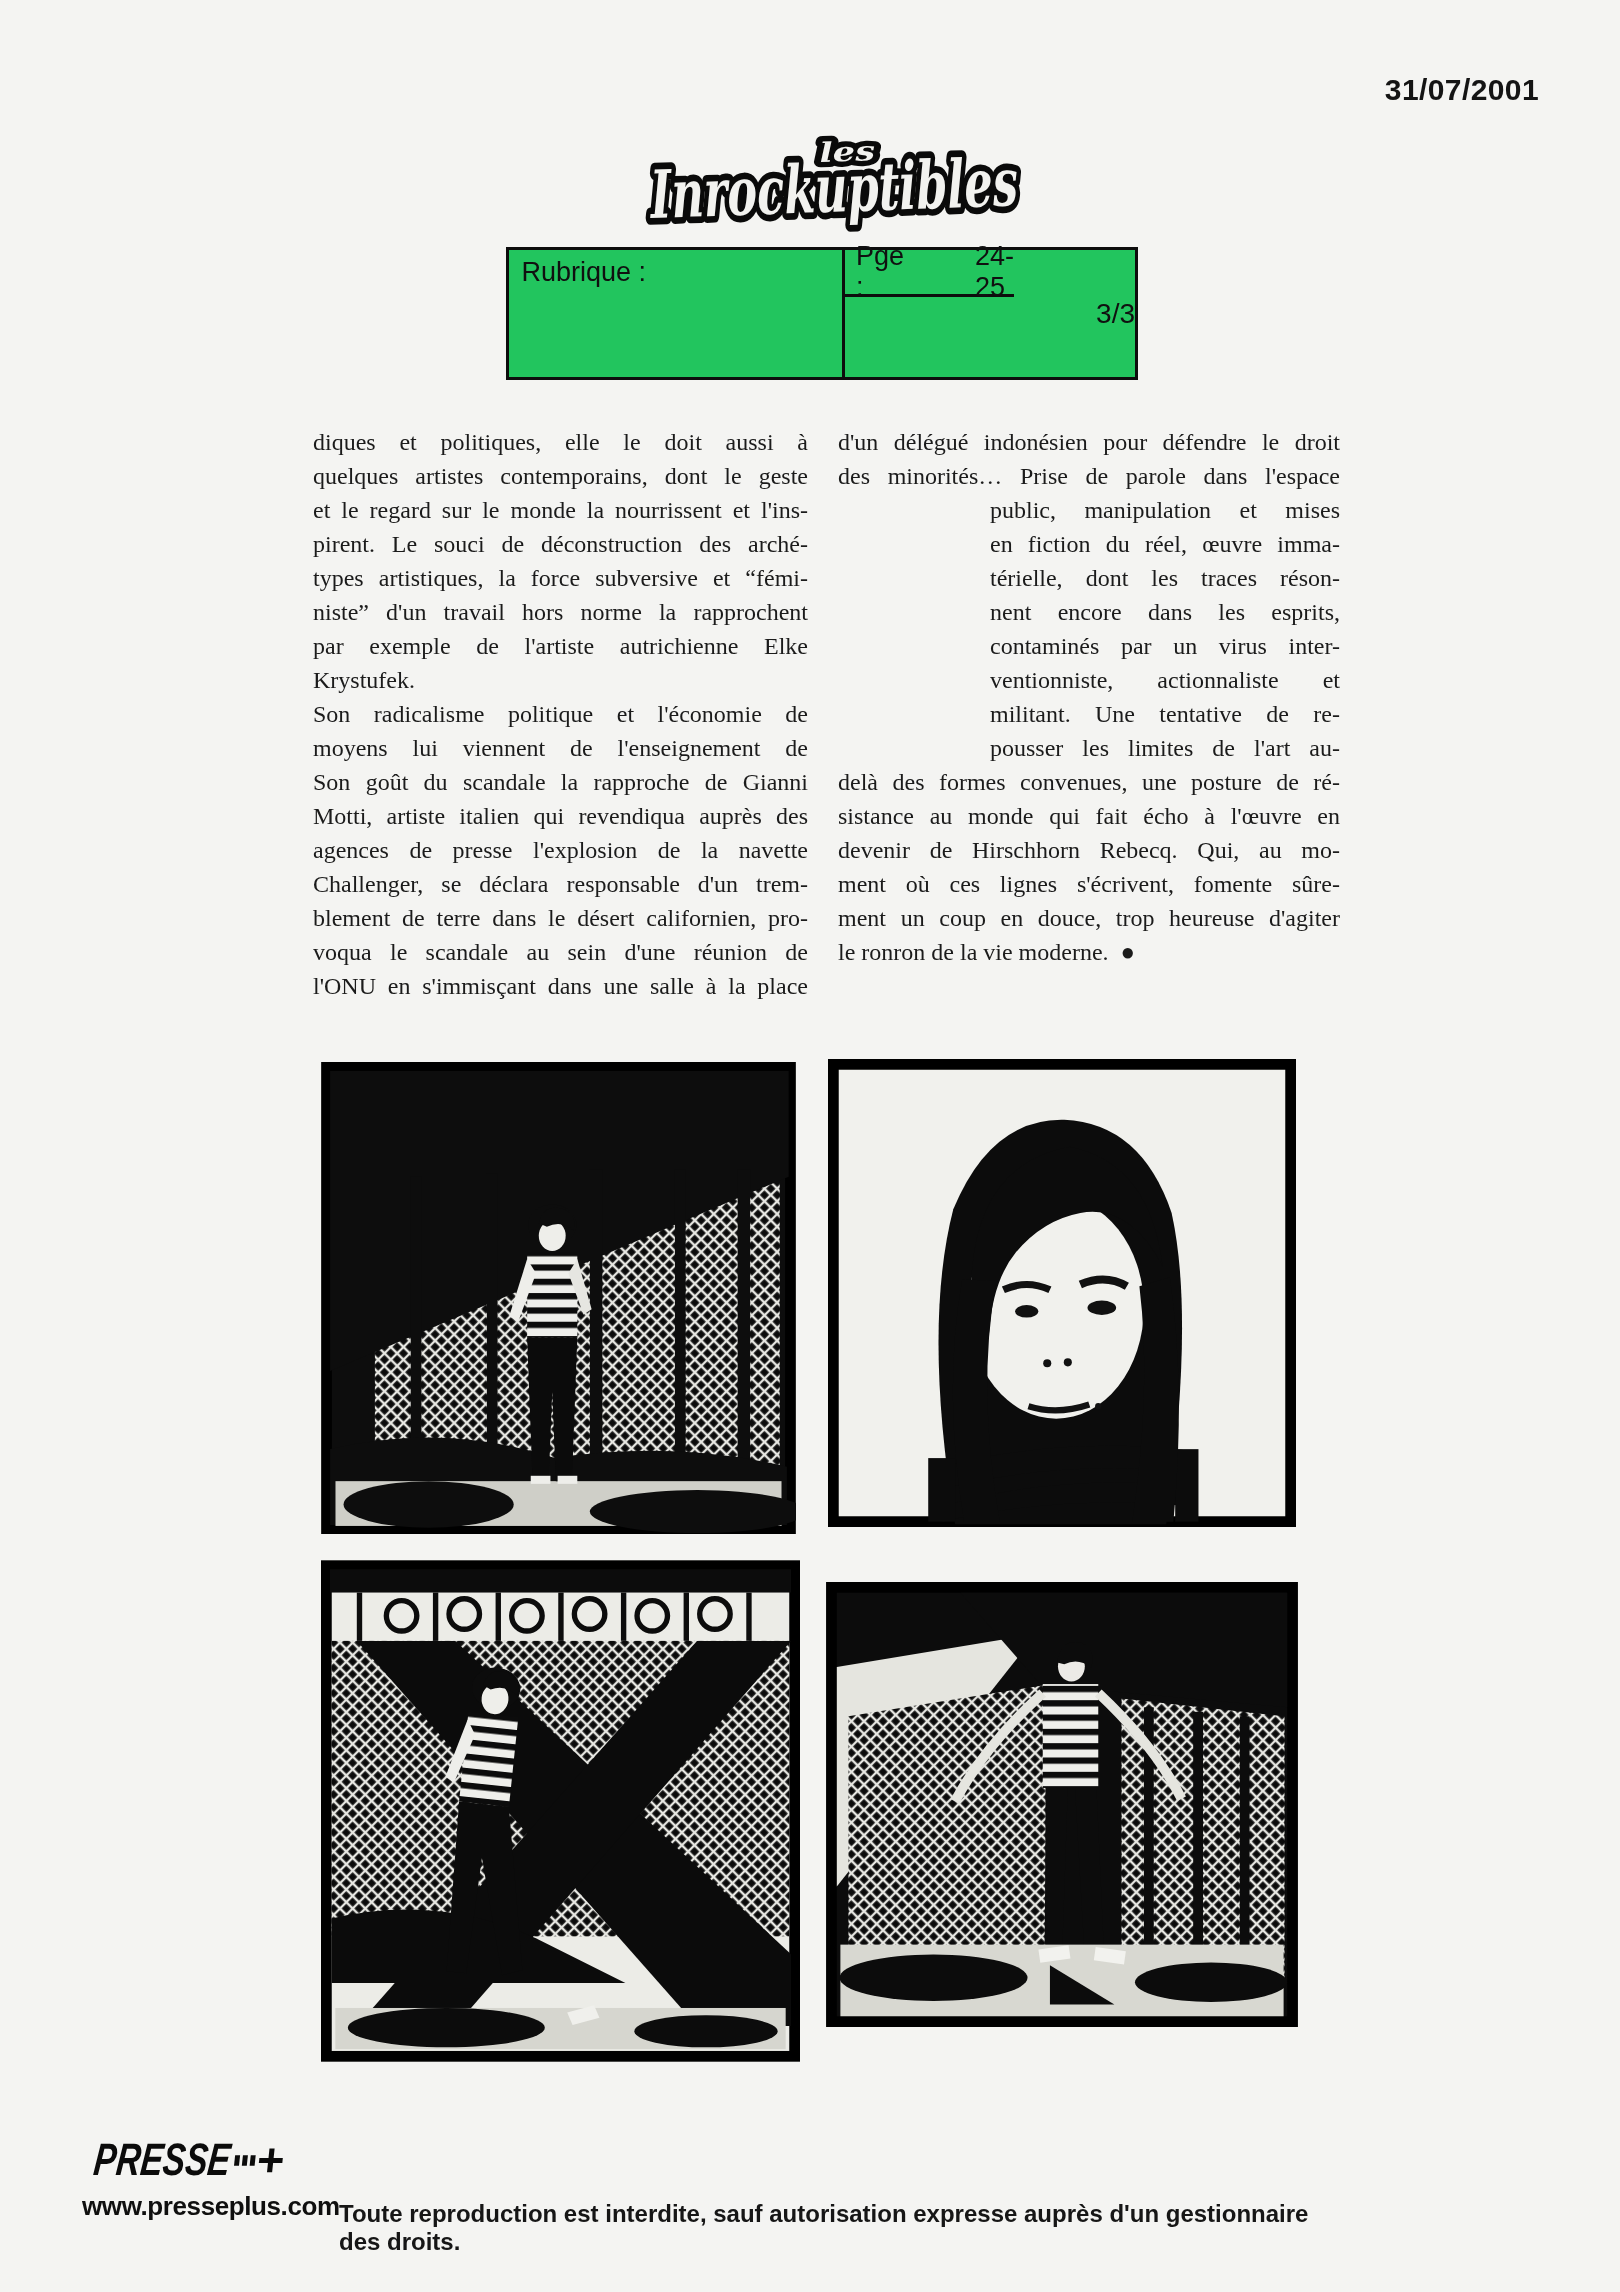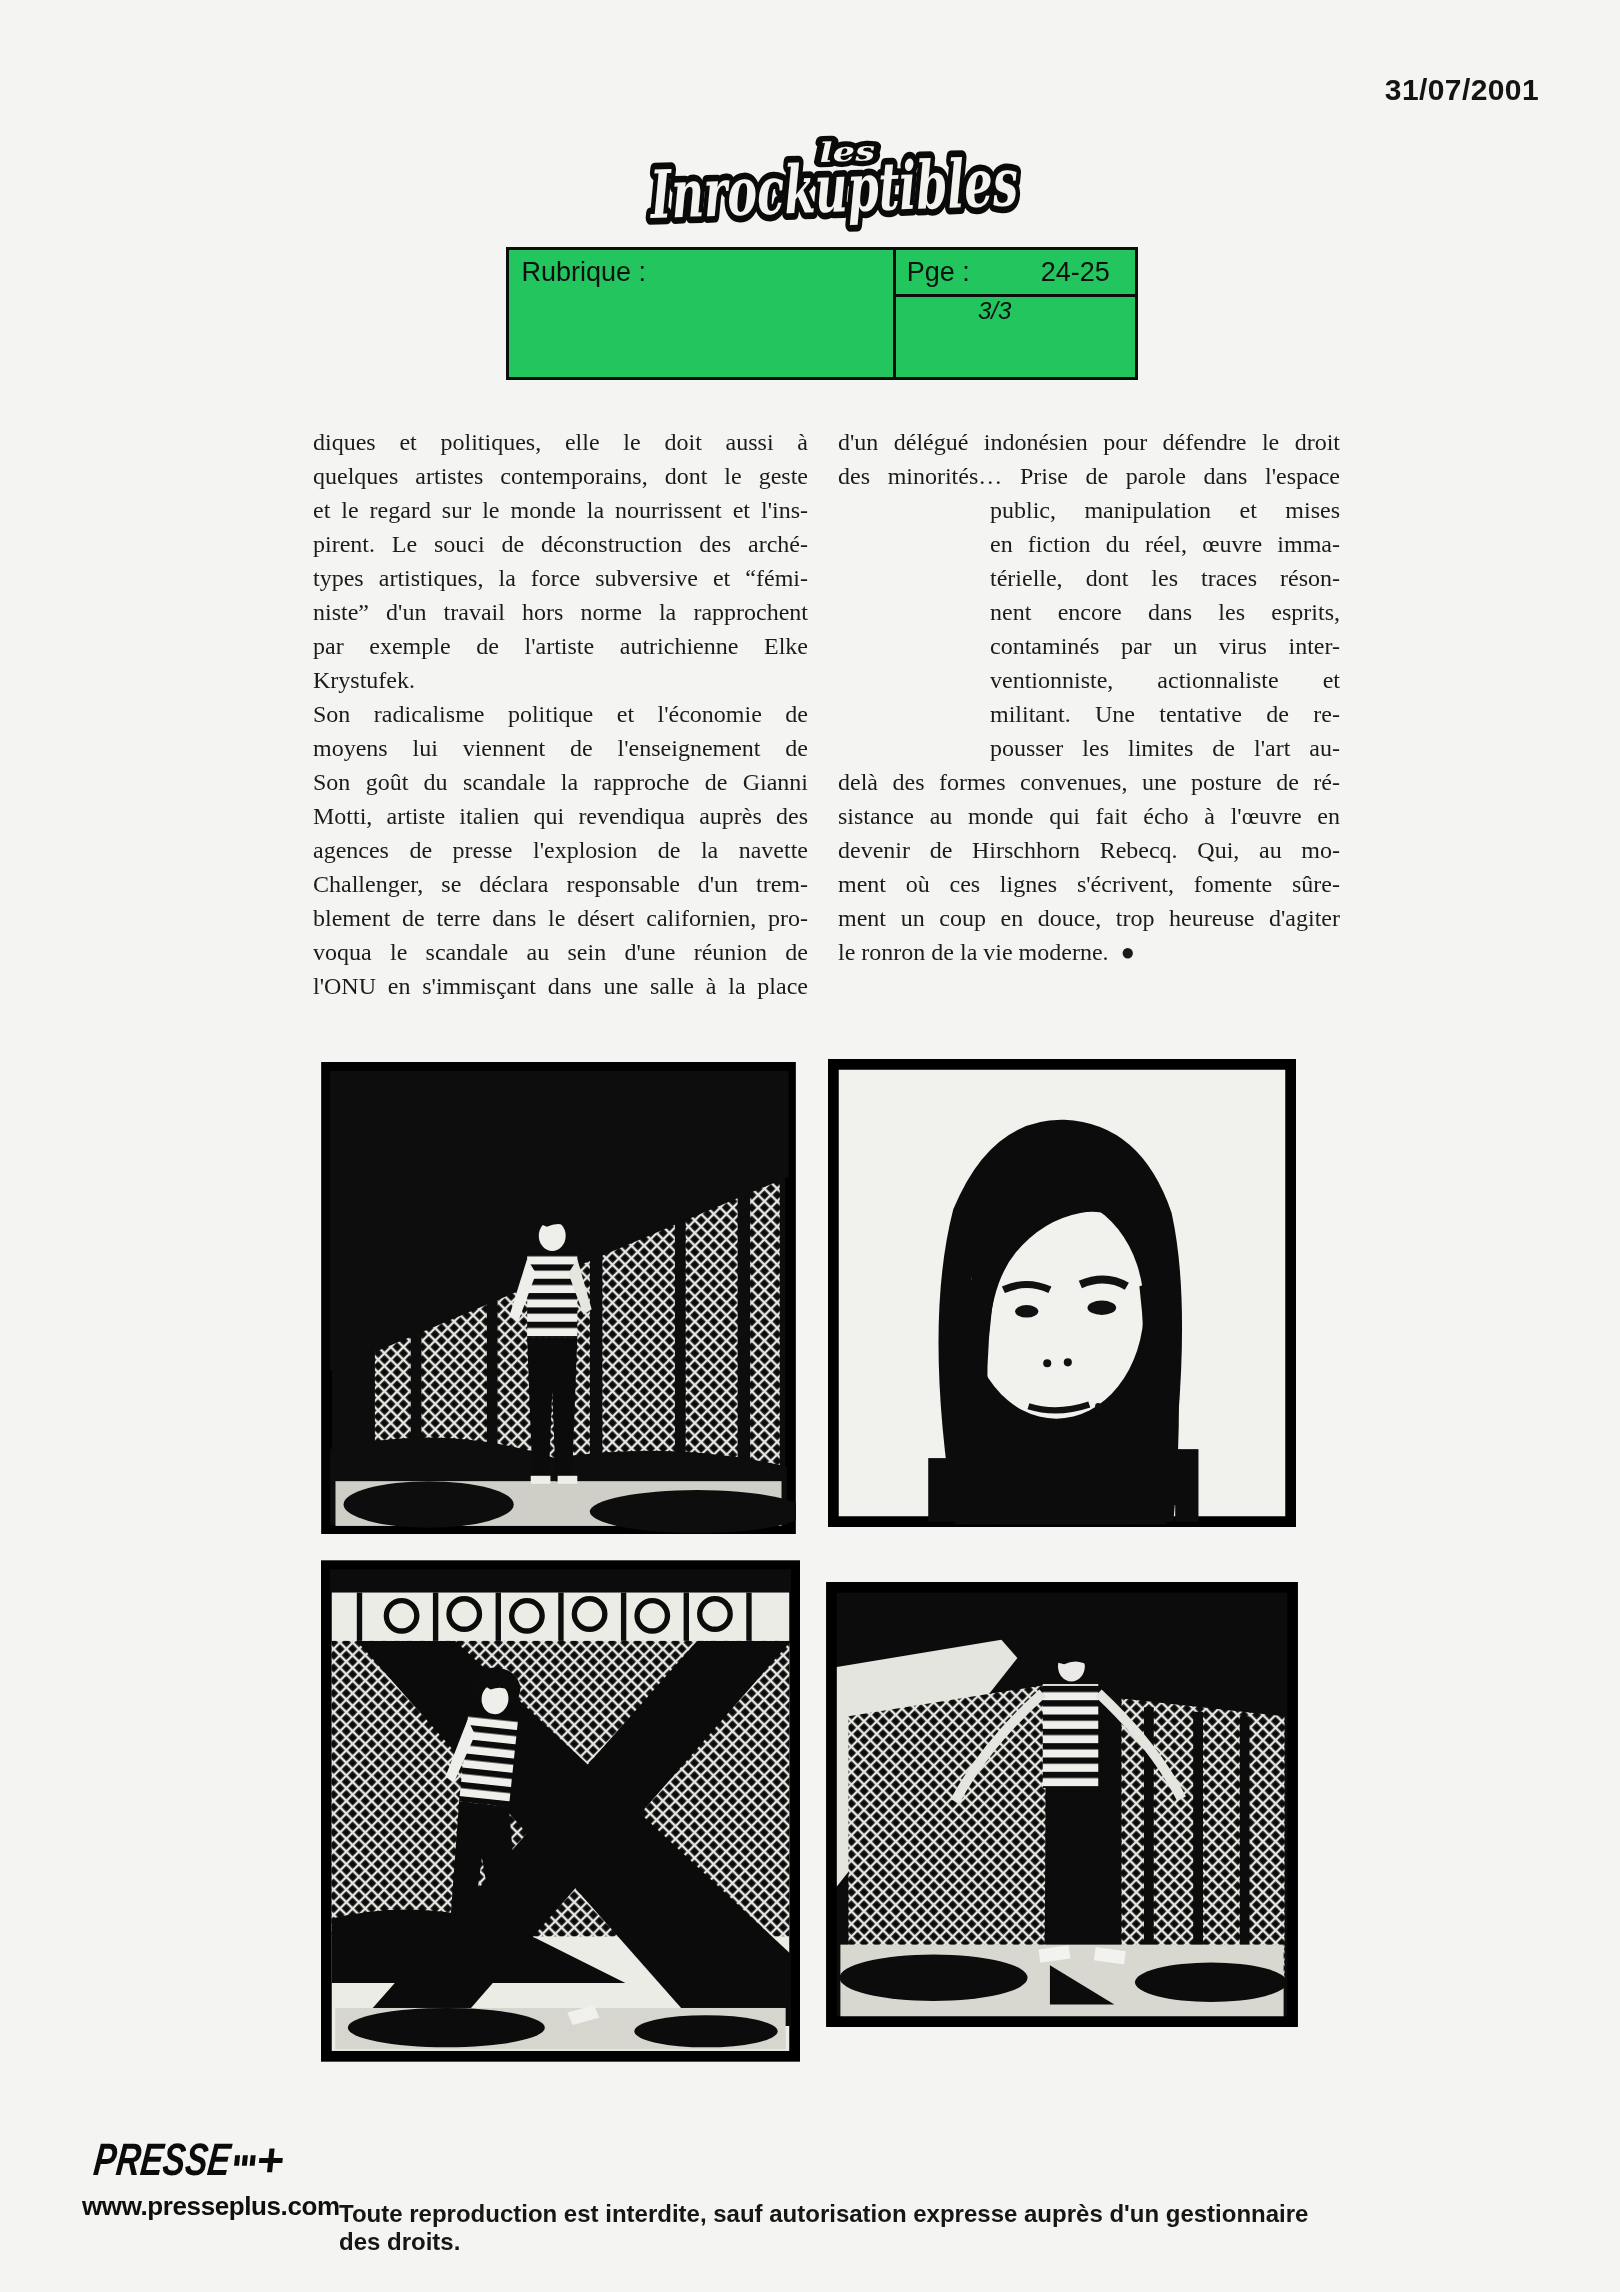--- a/index.html
+++ b/index.html
@@ -19,25 +19,25 @@
   }
   .masthead{position:absolute;left:627px;top:131px;width:414px;height:104px;}
   
   .info-box{
     position:absolute;left:506px;top:247px;width:632px;height:133px;
     border:3.6px solid #0d0d0d;background:#22c55e;
     font-family:"Liberation Sans","DejaVu Sans",sans-serif;color:#101010;
     box-sizing:border-box;display:flex;
   }
   .info-left{width:387px;border-right:3.6px solid #0d0d0d;box-sizing:border-box;padding:7.2px 0 0 12.5px;font-size:27px;}
-  .info-right{flex:1;display:flex;flex-direction:column;}
+  .info-right{flex:1;display:flex;flex-direction:row;}
   .info-pge{height:47px;border-bottom:3.6px solid #0d0d0d;box-sizing:border-box;
     display:flex;align-items:center;padding-left:10.7px;font-size:27px;}
   .info-pge .pge-value{margin-left:71px;}
-  .info-sheet{flex:1;display:flex;font-size:24px;padding-left:82px;font-style:italic;}
+  .info-sheet{flex:1;display:flex;align-items:center;font-size:28px;padding-left:82px;}
   
   .col{position:absolute;top:425px;font-size:24px;line-height:34px;color:#1b1b1b;}
   .col-left{left:313px;width:495px;}
   .col-right{left:838px;width:502px;}
   .line{text-align:justify;text-align-last:justify;white-space:normal;}
   .line.nj{text-align-last:left;}
   .line.ind{margin-left:152px;}
   
   .photo{position:absolute;}
   .photo svg{display:block;width:100%;height:100%;}

